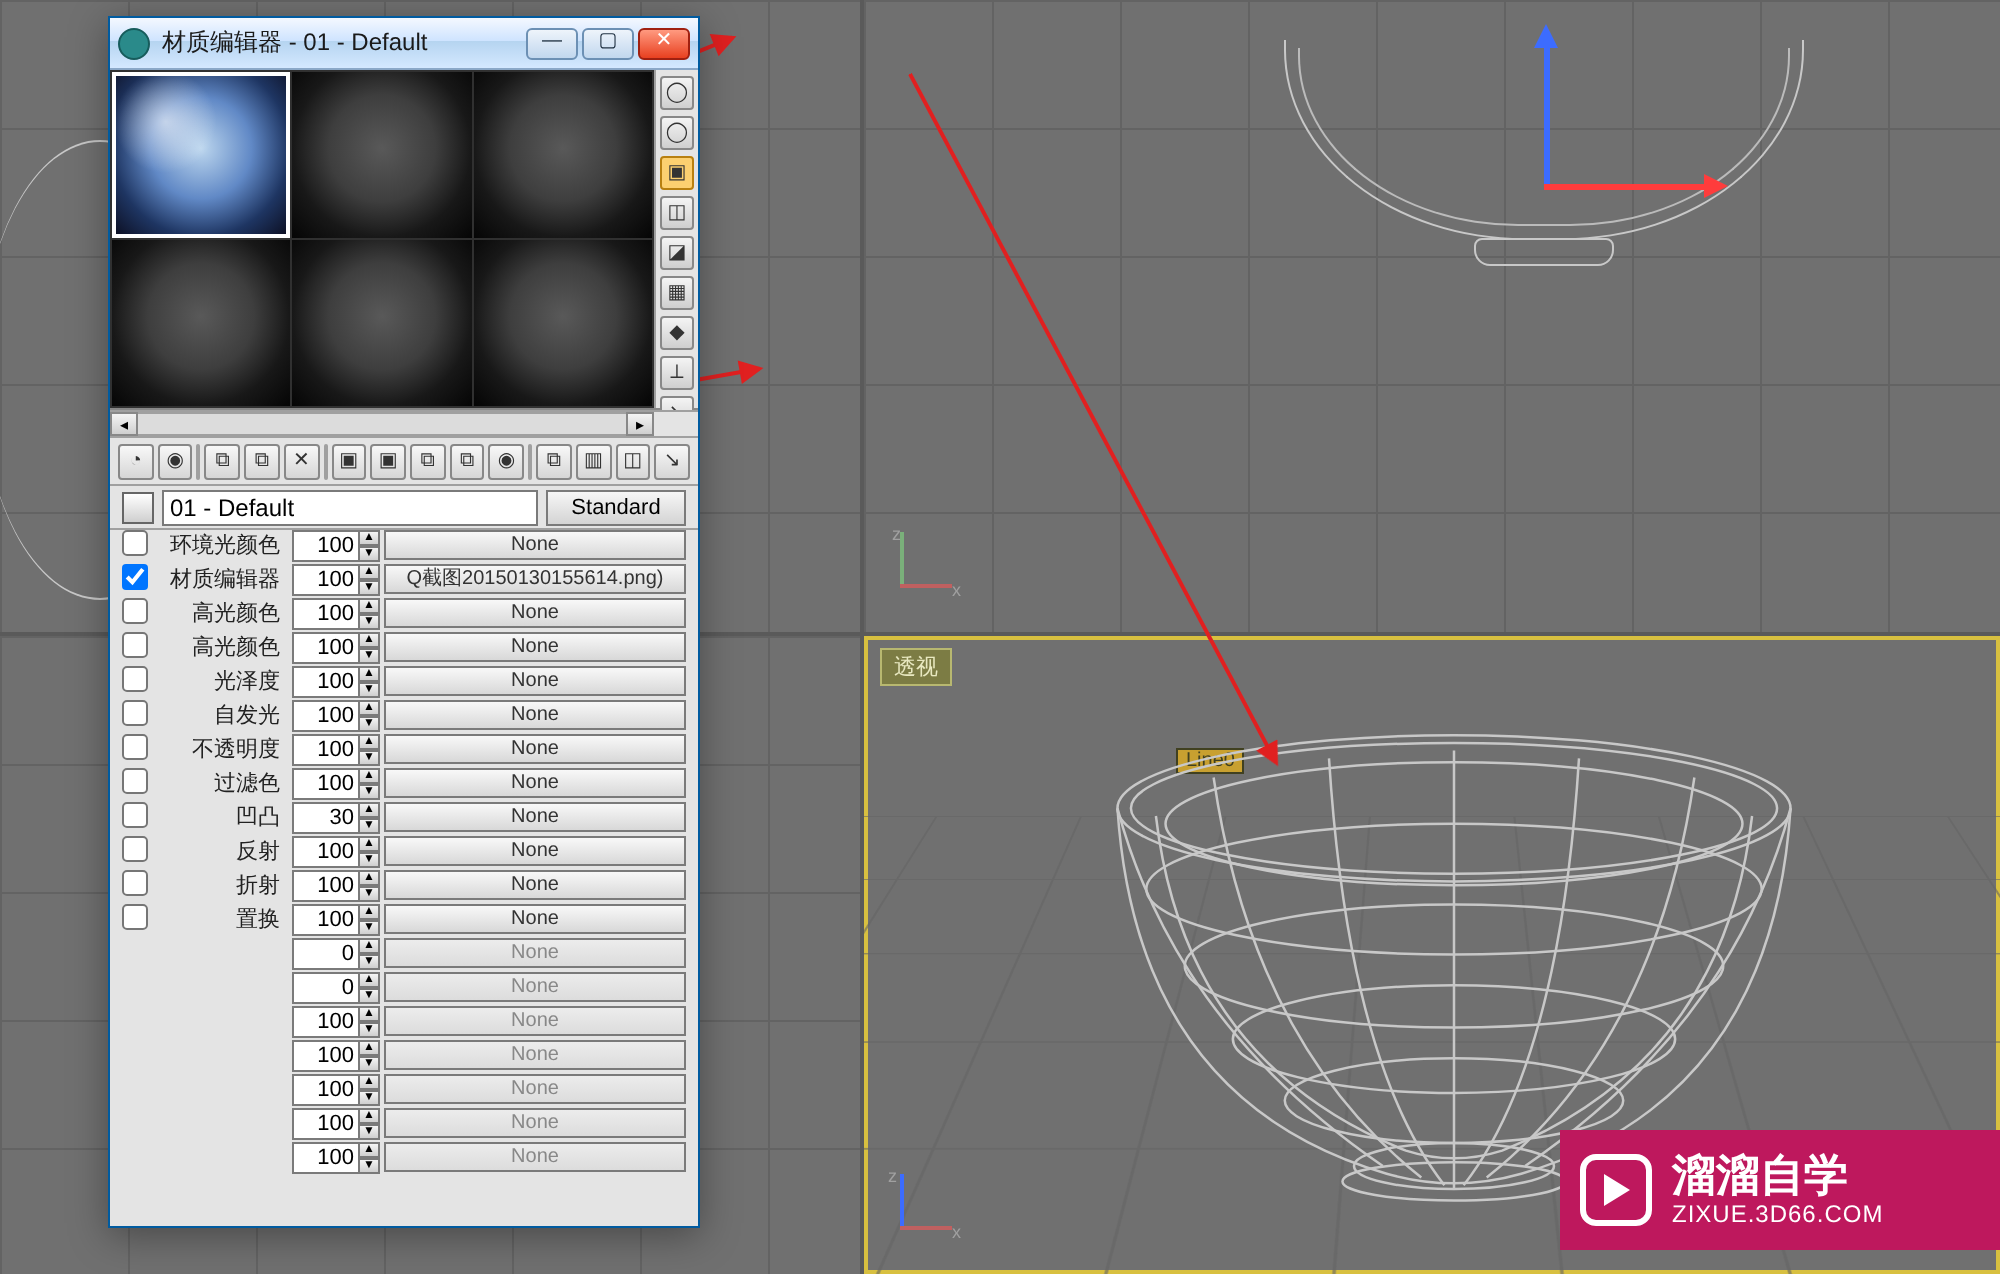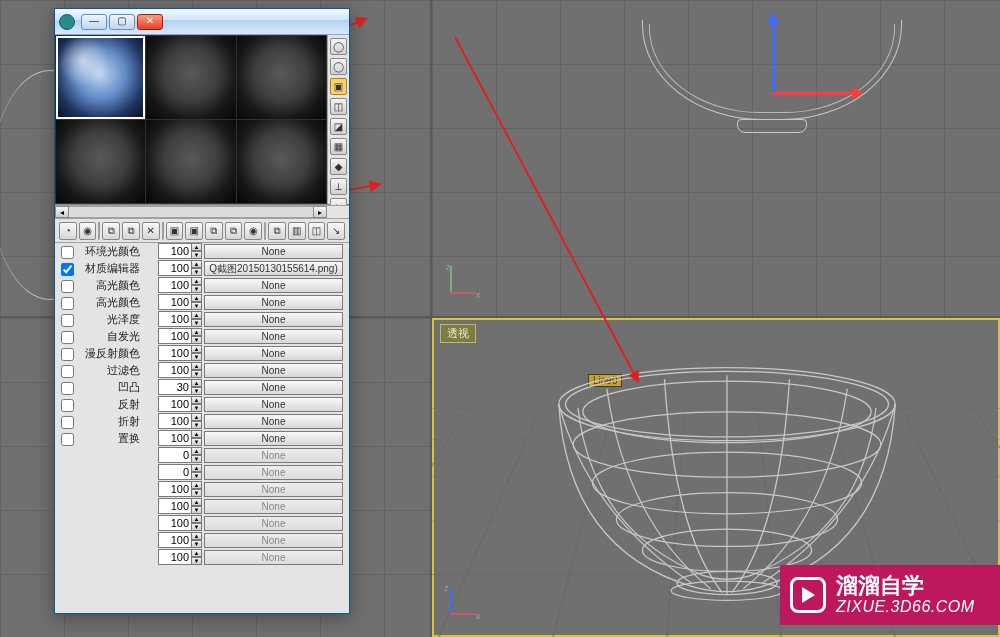--- a/index.html
+++ b/index.html
@@ -194,33 +194,33 @@
     position:relative;
   }
   .rollout-title::before { content:"–"; position:absolute; left:6px; top:0; font-weight:bold;}
   .map-header {
     display:flex; margin: 2px 6px; font-size:11px; color:#333;
   }
   .map-header .c1{ width:110px; text-align:center;}
   .map-header .c2{ width:40px; text-align:center;}
   .map-header .c3{ flex:1; text-align:center;}
   .maps { margin: 0 6px; display:flex; flex-direction:column; gap:1px;}
-  .map-row { display:flex; align-items:flex-end; height:16px; gap:2px;}
+  .map-row { display:flex; align-items:flex-start; height:16px; gap:2px;}
   .map-row .chk { width:13px; height:13px; }
   .map-row .lbl { width:68px; font-size:11px; color:#222; text-align:right; padding-right:4px; overflow:hidden; }
-  .map-row .spin { display:flex; height:16px;margin-left:12px;}
+  .map-row .spin { display:flex; height:16px;}
   .map-row .spin input{ width:34px; height:16px; font-size:11px; text-align:right; padding-right:2px; border:1px solid #7a7a7a;}
   .map-row .spin .spinbtns{ width:10px; display:flex; flex-direction:column;}
   .map-row .spin .spinbtns div{ flex:1; border:1px solid #7a7a7a; border-left:none; font-size:6px; text-align:center; line-height:6px; background:linear-gradient(180deg,#f4f4f4,#cfcfcf);}
   .map-row .slotbtn {
     flex:1; height:15px; font-size:10px;
     border:1px solid #7a7a7a;
     background:linear-gradient(180deg,#f8f8f8,#d8d8d8);
     text-align:center; line-height:13px; color:#333;
-    overflow:hidden; white-space:nowrap;margin-top:17px;
+    overflow:hidden; white-space:nowrap;
   }
   .map-row.empty .lbl{ visibility:hidden;}
   .map-row.empty .chk{ visibility:hidden;}
   .map-row.disabled .slotbtn{ color:#888; background:linear-gradient(180deg,#ececec,#dcdcdc); }
   
   .bowl-tl {
     position:absolute; left:-10px; top:70px; width:120px; height:230px;
     border:1.5px solid #c8c8c8;
     border-radius: 50% / 50%;
     border-left:none;
@@ -236,21 +236,21 @@
   .watermark .play {
     width:36px; height:36px; border:3px solid #fff; border-radius:8px;
     display:flex; align-items:center; justify-content:center;
   }
   .watermark .play::before{
     content:""; border-top:8px solid transparent; border-bottom:8px solid transparent;
     border-left:13px solid #fff;
   }
   .watermark .txt { display:flex; flex-direction:column; line-height:1.1;}
   .watermark .txt .cn{ font-size:22px; font-weight:bold;}
-  .watermark .txt .en{ font-size:16px; letter-spacing:0.5px;font-style:italic;}
+  .watermark .txt .en{ font-size:12px; letter-spacing:0.5px;}
 </style>
 </head>
 <body>
 
 <div class="vp-grid">
   <div class="vp">
     <div class="gridlines"></div>
     <div class="bowl-tl"></div>
   </div>
   <div class="vp">
@@ -315,20 +315,21 @@
   </div>
 </div>
 
 <div class="red-arrow" style="left:116px; top:119px; width:270px; transform:rotate(-22deg);"></div>
 <div class="red-arrow" style="left:104px; top:232px; width:280px; transform:rotate(-10deg);"></div>
 <div class="red-arrow" style="left:455px; top:36px; width:390px; transform:rotate(62deg);"></div>
 
 <div class="mat-window">
   <div class="titlebar">
     <span class="app-ico"></span>
+    <span class="title-text">材质编辑器 - 01 - Default</span>
     <div class="win-btns">
       <div class="win-btn">—</div>
       <div class="win-btn">▢</div>
       <div class="win-btn close">✕</div>
     </div>
   </div>
 
   <div class="sample-area">
     <div class="sample-grid">
       <div class="slot tex sel"></div>
@@ -371,20 +372,25 @@
     <div class="tbtn">⧉</div>
     <div class="tbtn">⧉</div>
     <div class="tbtn">◉</div>
     <div class="tbtn sep"></div>
     <div class="tbtn">⧉</div>
     <div class="tbtn">▥</div>
     <div class="tbtn">◫</div>
     <div class="tbtn">↘</div>
   </div>
 
+  <div class="namebar">
+    <span class="pick"></span>
+    <input type="text" value="01 - Default" style="">
+    <button>Standard</button>
+  </div>
 
   <div class="maps" id="maps">
       <div class="map-row">
     <input type="checkbox" class="chk" style="">
     <div class="lbl">环境光颜色</div>
     <div class="spin">
       <input value="100" style="">
       <div class="spinbtns">
             <div>▲</div>
             <div>▼</div>
@@ -447,21 +453,21 @@
       <input value="100" style="">
       <div class="spinbtns">
             <div>▲</div>
             <div>▼</div>
           </div>
     </div>
     <div class="slotbtn">None</div>
       </div>
       <div class="map-row">
     <input type="checkbox" class="chk" style="">
-    <div class="lbl">漫反射颜色</div>
+    <div class="lbl">不透明度</div>
     <div class="spin">
       <input value="100" style="">
       <div class="spinbtns">
             <div>▲</div>
             <div>▼</div>
           </div>
     </div>
     <div class="slotbtn">None</div>
       </div>
       <div class="map-row">

